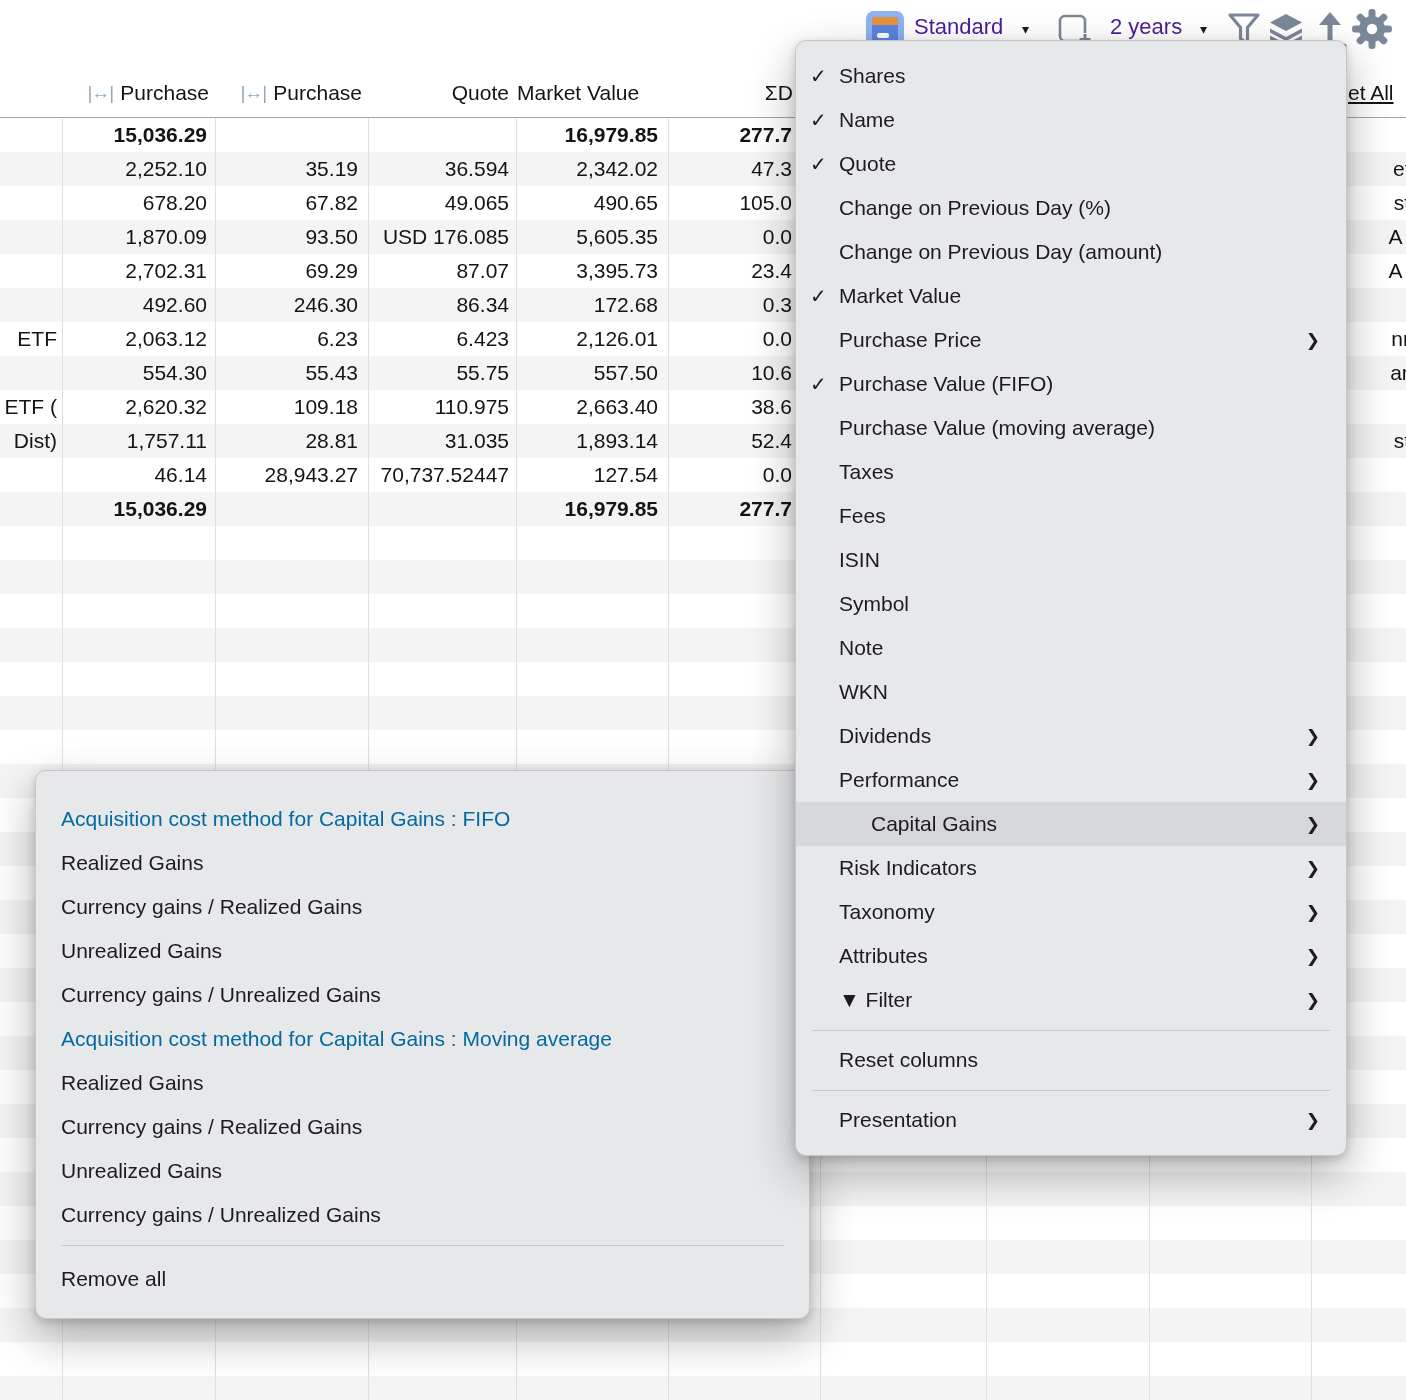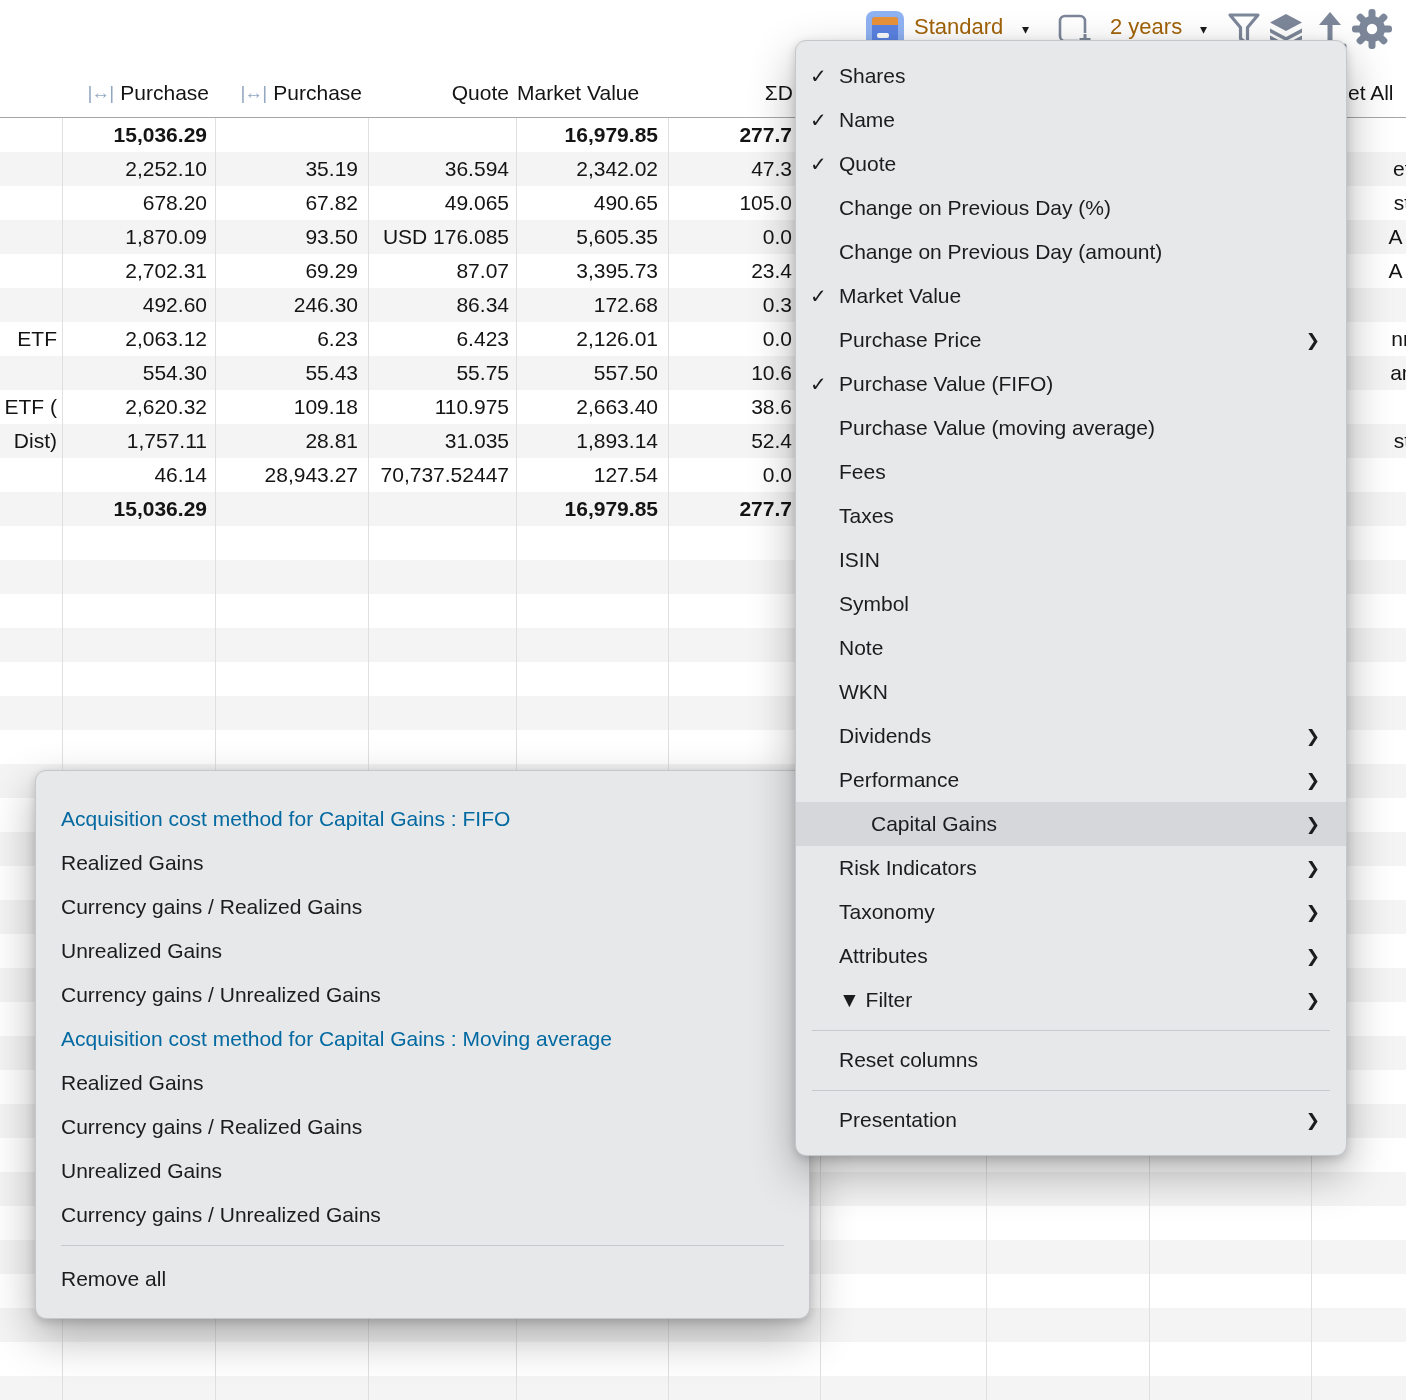--- a/index.html
+++ b/index.html
@@ -22,38 +22,38 @@
   
   .thead{position:absolute;left:0;top:68px;height:49px;right:0;background:#fff;border-bottom:1px solid #a6a6a6;font-size:21px;}
   .hcell{position:absolute;top:0;height:49px;display:flex;align-items:center;white-space:nowrap;overflow:hidden;}
   .h-right{justify-content:flex-end;}
   .drag{color:#93a7c0;font-size:19px;letter-spacing:-1px;margin-right:7px;flex:none;}
   .h-pv{left:62px;width:147px;padding-right:2px;}
   .h-pp{left:215px;width:147px;padding-right:4px;}
   .h-quote{left:368px;width:141px;}
   .h-mv{left:516px;width:146px;padding-left:1px;}
   .h-sum{left:668px;width:125px;}
-  .h-frag{left:1348px;width:58px;}
+  .h-frag{left:1348px;width:58px;text-decoration:underline;}
 
   
   .trows{position:absolute;left:0;top:118px;right:0;font-size:21px;}
   .trow{height:34px;position:relative;}
   .trow.bold{font-weight:700;}
   .cell{position:absolute;top:0;height:34px;line-height:34px;white-space:nowrap;overflow:hidden;text-align:right;}
   .c-name{left:0;width:57px;padding-right:1px;}
   .c-pv{left:62px;width:145px;padding-right:2px;}
   .c-pp{left:215px;width:143px;padding-right:4px;}
   .c-quote{left:368px;width:141px;}
   .c-mv{left:516px;width:142px;}
   .c-sum{left:668px;width:124px;padding-right:1px;}
   .c-right{left:1388px;width:58px;text-align:center;}
 
   
   .toolbar{position:absolute;left:0;top:0;right:0;height:68px;background:#fff;}
-  .tb-label{position:absolute;top:14px;font-size:22px;color:#a16207;white-space:nowrap;}
+  .tb-label{position:absolute;top:14px;font-size:22px;color:#4c1d95;white-space:nowrap;}
   .caret{position:absolute;top:21px;font-size:14px;color:#1b1b1b;}
   .tb-icon{position:absolute;cursor:pointer;}
   .view-icon{left:866px;top:11px;width:38px;height:38px;background:#8fb2f2;border-radius:8px;}
   .view-icon .vi-in{position:absolute;inset:6px;background:#5b83e2;border-radius:3px;}
   .view-icon .vi-bar{position:absolute;left:6px;right:6px;top:6px;height:8px;background:#e8923a;border-radius:3px 3px 0 0;}
   .view-icon .vi-dash{position:absolute;left:11px;top:22px;width:12px;height:5px;background:#fcfcfd;border-radius:2px;}
 
   
   .menu{
     position:absolute;background:#e6e8ea;border:1px solid #c5c7ca;border-radius:11px;
@@ -355,30 +355,30 @@
         <span class="mlabel">Purchase Value (FIFO)</span>
         <span class="arrow">❯</span>
       </div>
       <div class="menu-item">
         <span class="check">✓</span>
         <span class="mlabel">Purchase Value (moving average)</span>
         <span class="arrow">❯</span>
       </div>
       <div class="menu-item">
         <span class="check">✓</span>
+        <span class="mlabel">Taxes</span>
+        <span class="arrow">❯</span>
+      </div>
+      <div class="menu-item">
+        <span class="check">✓</span>
         <span class="mlabel">Fees</span>
         <span class="arrow">❯</span>
       </div>
       <div class="menu-item">
         <span class="check">✓</span>
-        <span class="mlabel">Taxes</span>
-        <span class="arrow">❯</span>
-      </div>
-      <div class="menu-item">
-        <span class="check">✓</span>
         <span class="mlabel">ISIN</span>
         <span class="arrow">❯</span>
       </div>
       <div class="menu-item">
         <span class="check">✓</span>
         <span class="mlabel">Symbol</span>
         <span class="arrow">❯</span>
       </div>
       <div class="menu-item">
         <span class="check">✓</span>

